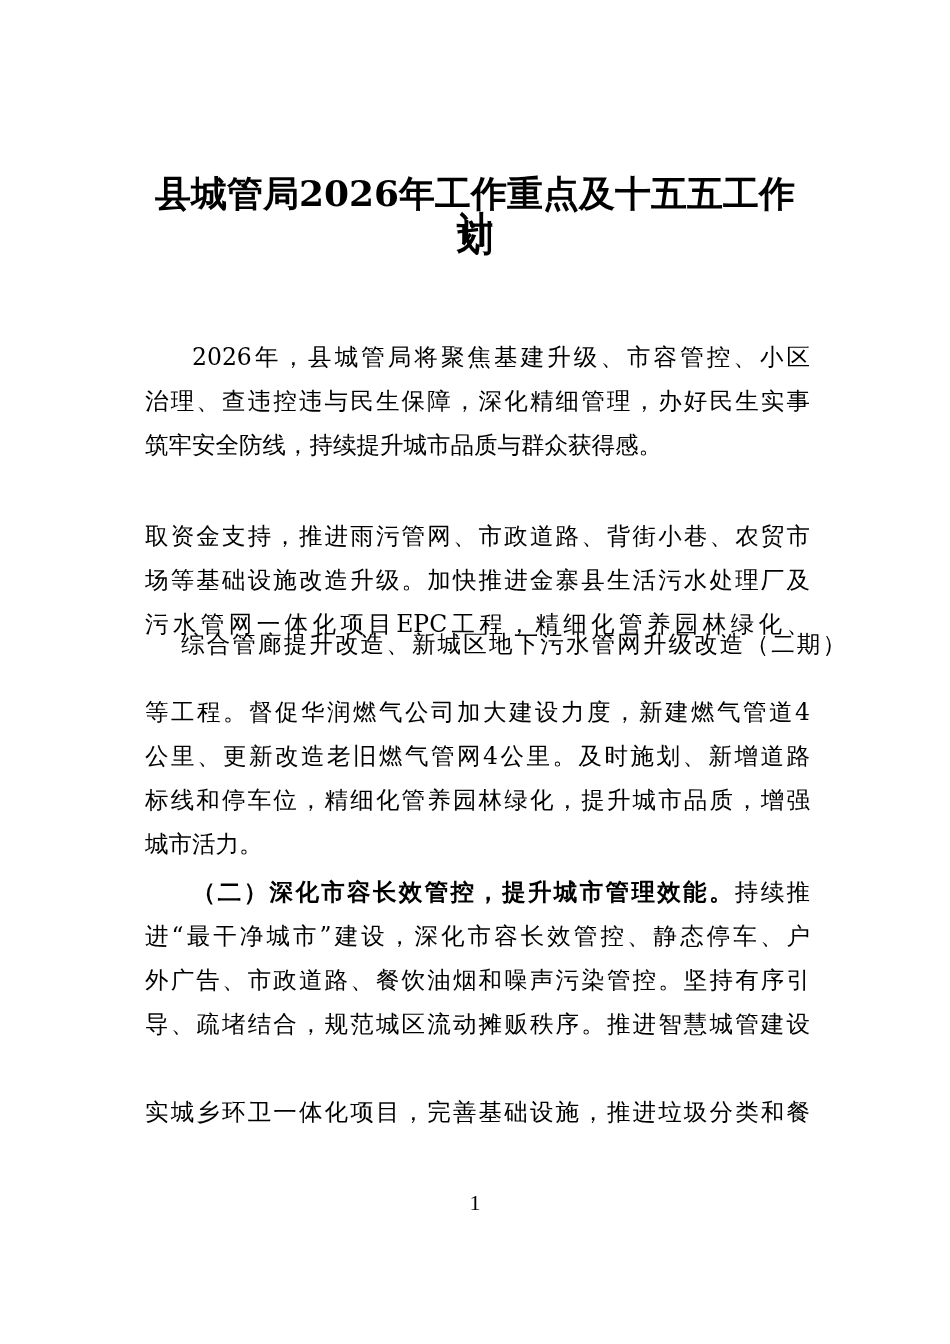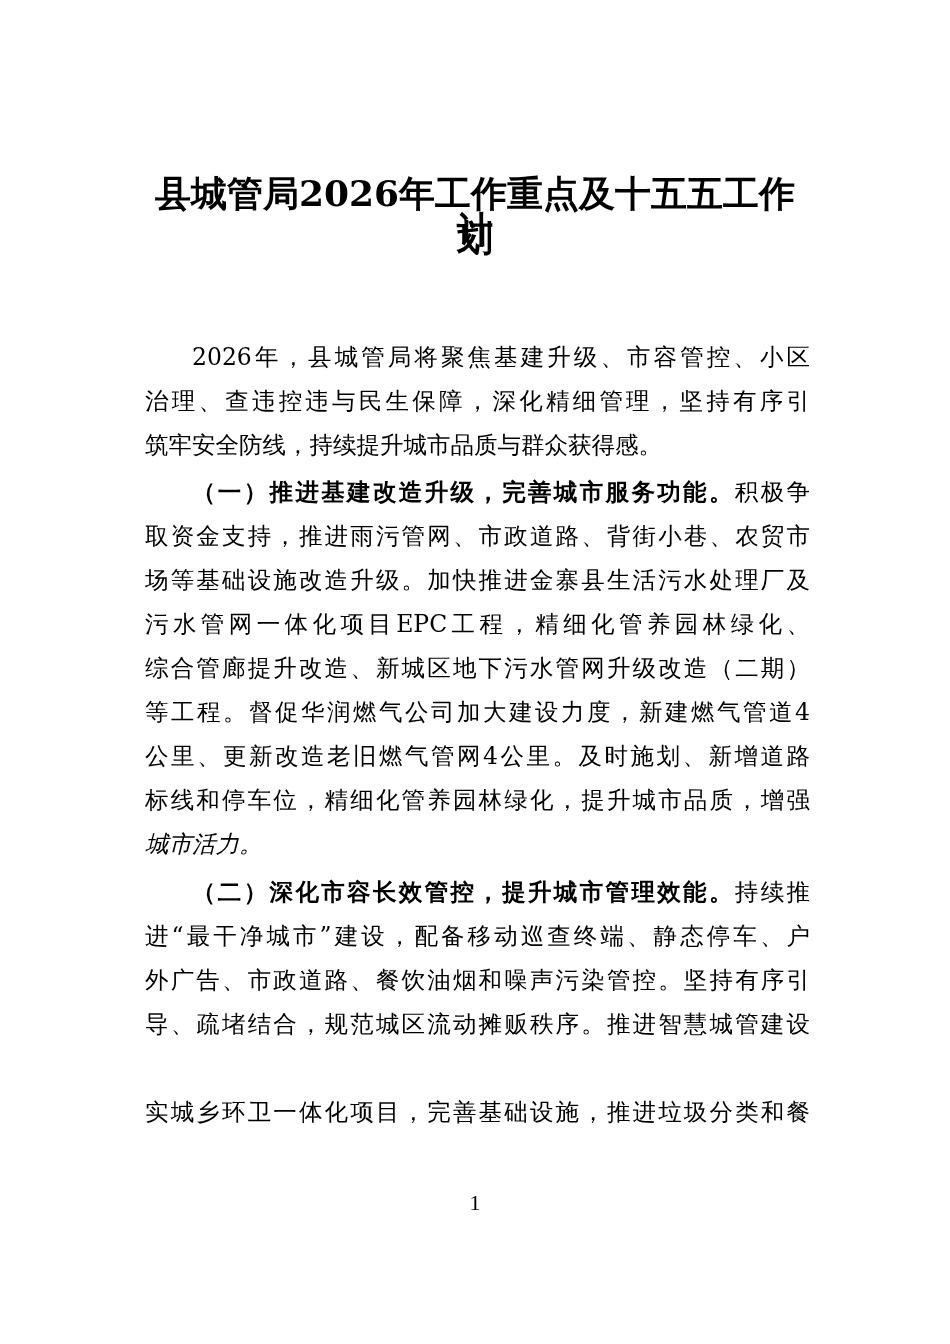--- a/index.html
+++ b/index.html
@@ -34,33 +34,32 @@
 </style>
 </head>
 <body>
 
 <div class="page">
 
   <div class="title l1">县城管局2026年工作重点及十五五工作计</div>
   <div class="title l2">划</div>
 
   <div class="line first" style="top:343px;">2026年，县城管局将聚焦基建升级、市容管控、小区</div>
-  <div class="line" style="top:387px;">治理、查违控违与民生保障，深化精细管理，坚持有序引</div>
+  <div class="line" style="top:387px;">治理、查违控违与民生保障，深化精细管理，办好民生实事</div>
   <div class="line last" style="top:431px;">筑牢安全防线，持续提升城市品质与群众获得感。</div>
 
-  <div class="line first" style="top:478px;"><span class="bold">（一）推进基建改造升级，完善城市服务功能。</span><span>积极争</span></div>
   <div class="line" style="top:522px;">取资金支持，推进雨污管网、市政道路、背街小巷、农贸市</div>
   <div class="line" style="top:566px;">场等基础设施改造升级。加快推进金寨县生活污水处理厂及</div>
   <div class="line" style="top:610px;">污水管网一体化项目EPC工程，精细化管养园林绿化、</div>
-  <div class="line" style="top:654px;">综合管廊提升改造、新城区地下污水管网升级改造（二期）</div>
+  <div class="line" style="top:630px;margin-left:36px;">综合管廊提升改造、新城区地下污水管网升级改造（二期）</div>
   <div class="line" style="top:698px;">等工程。督促华润燃气公司加大建设力度，新建燃气管道4</div>
   <div class="line" style="top:742px;">公里、更新改造老旧燃气管网4公里。及时施划、新增道路</div>
   <div class="line" style="top:786px;">标线和停车位，精细化管养园林绿化，提升城市品质，增强</div>
-  <div class="line last" style="top:830px;font-style:italic;">城市活力。</div>
+  <div class="line last" style="top:830px;">城市活力。</div>
 
   <div class="line first" style="top:878px;"><span class="bold">（二）深化市容长效管控，提升城市管理效能。</span><span>持续推</span></div>
-  <div class="line" style="top:922px;">进“最干净城市”建设，配备移动巡查终端、静态停车、户</div>
+  <div class="line" style="top:922px;">进“最干净城市”建设，深化市容长效管控、静态停车、户</div>
   <div class="line" style="top:966px;">外广告、市政道路、餐饮油烟和噪声污染管控。坚持有序引</div>
   <div class="line" style="top:1010px;">导、疏堵结合，规范城区流动摊贩秩序。推进智慧城管建设</div>
   <div class="line" style="top:1098px;font-family:Liberation Serif, serif;">实城乡环卫一体化项目，完善基础设施，推进垃圾分类和餐</div>
 
   <div class="pagenum">1</div>
 </div>
 
 </body></html>

